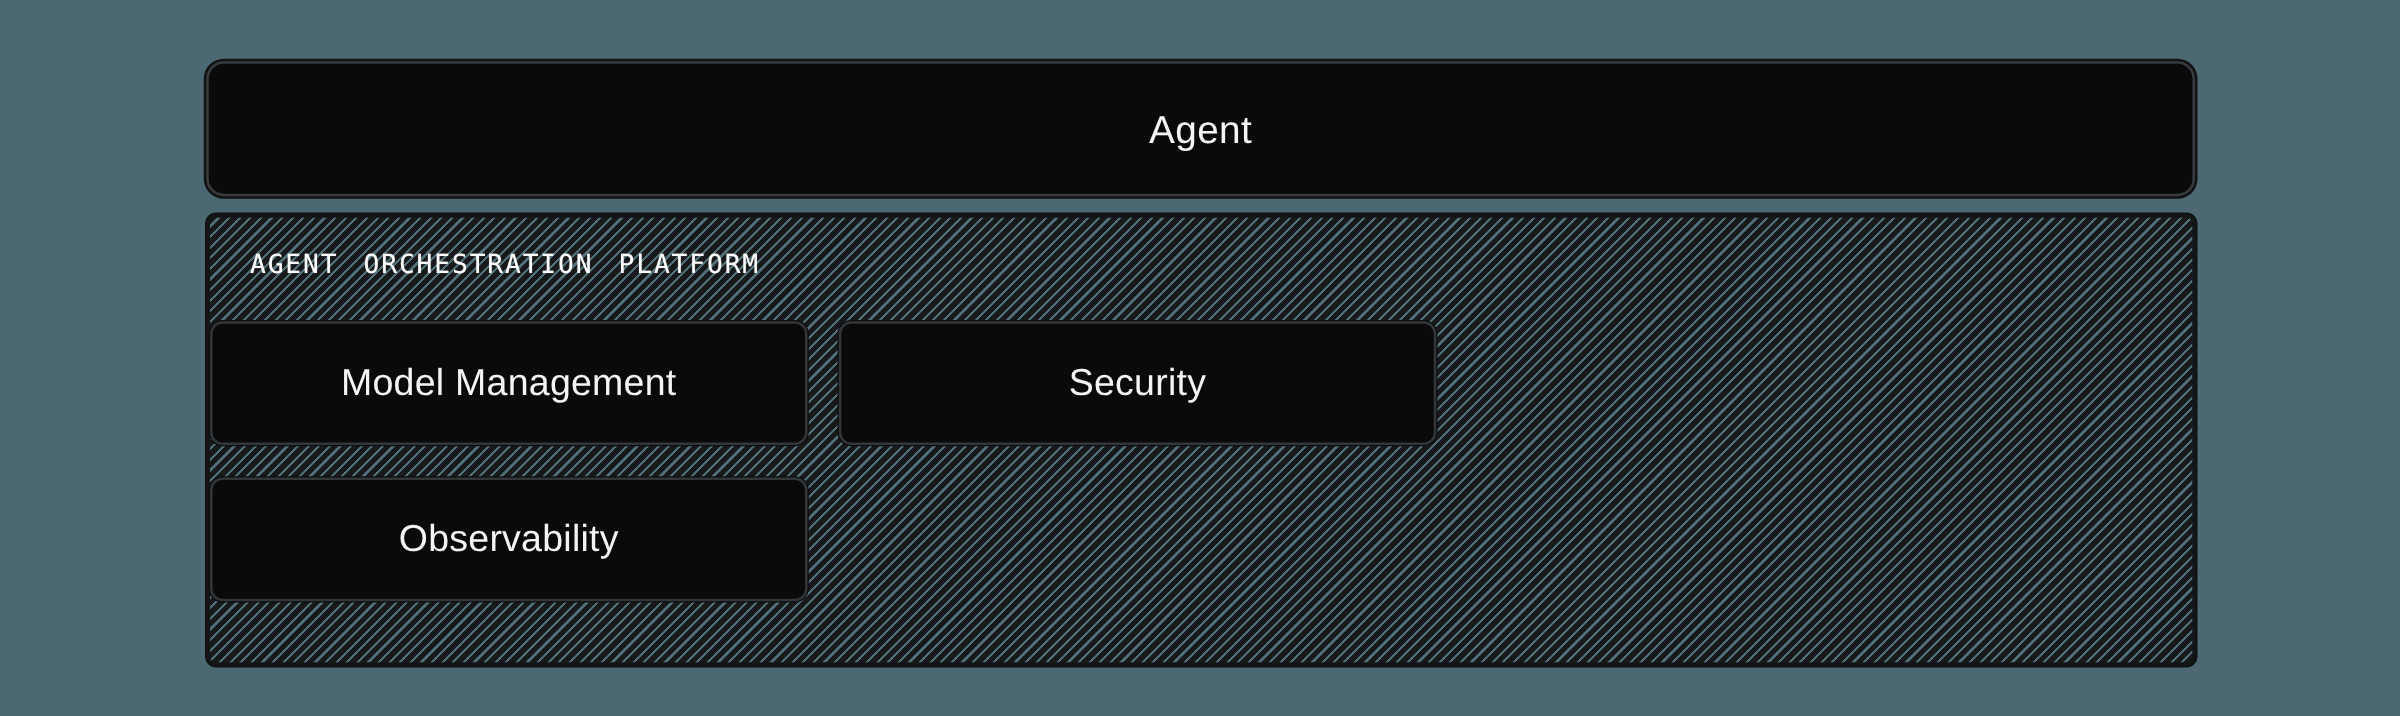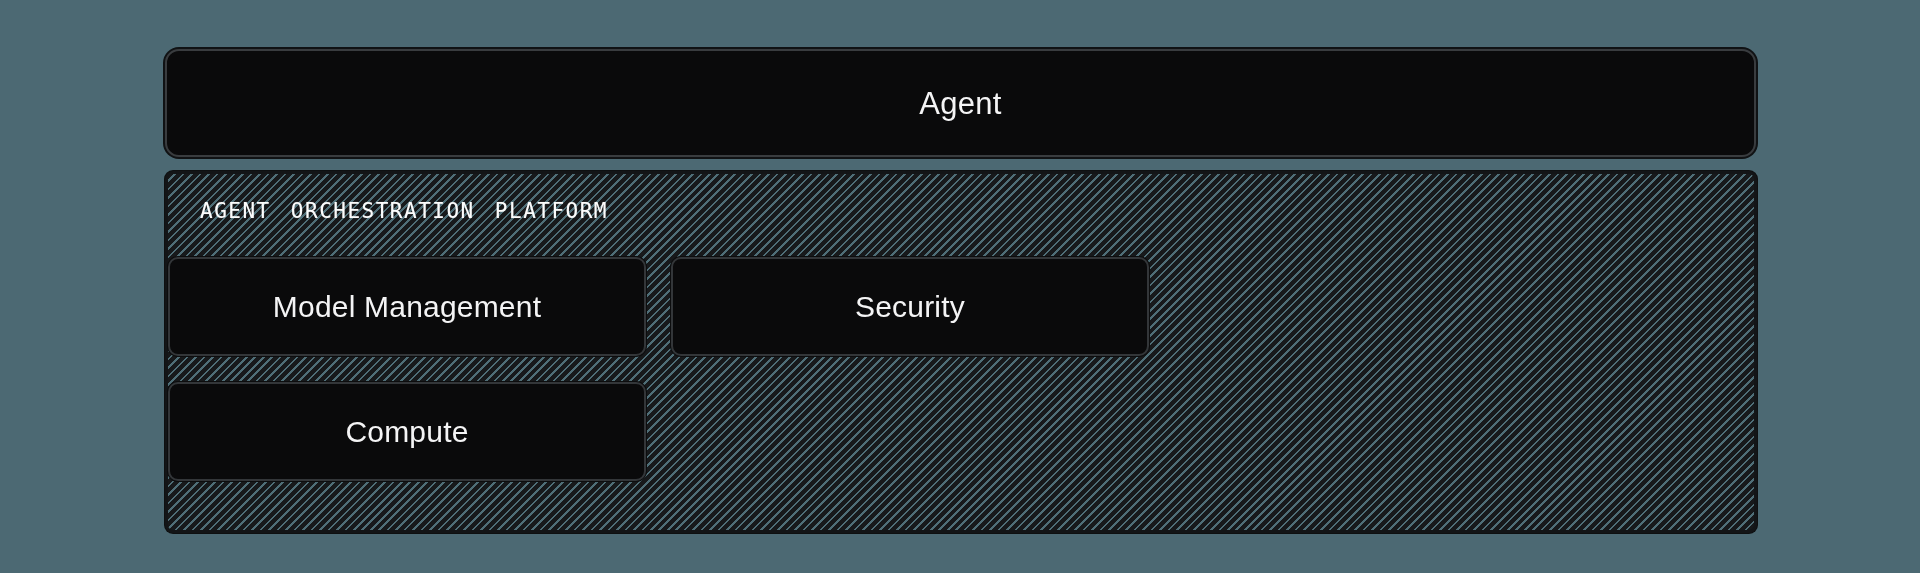--- a/index.html
+++ b/index.html
@@ -87,18 +87,18 @@
       <div class="node">
         <span class="label">Model Management</span>
       </div>
       <div class="node">
         <span class="label">Security</span>
       </div>
     </div>
 
     <div class="row row-2">
       <div class="node">
-        <span class="label">Compute</span>
+        <span class="label">Observability</span>
       </div>
     </div>
 
   </div>
 </div>
 
 </body></html>

